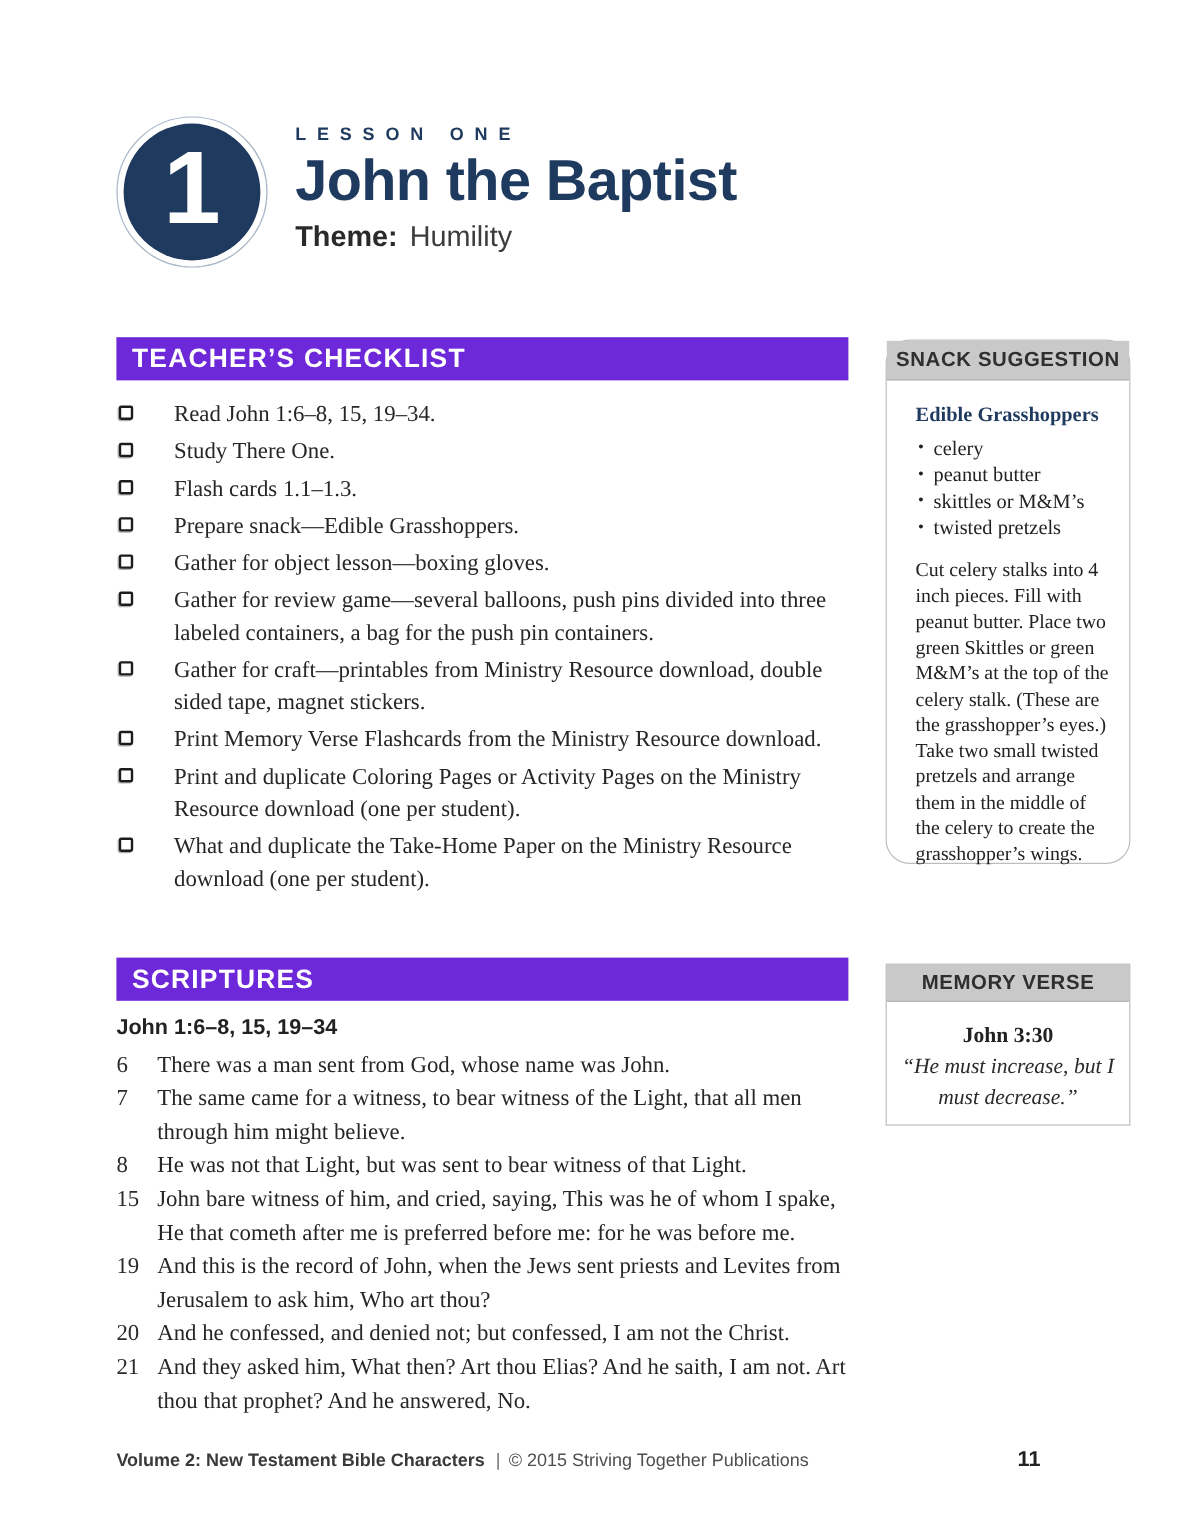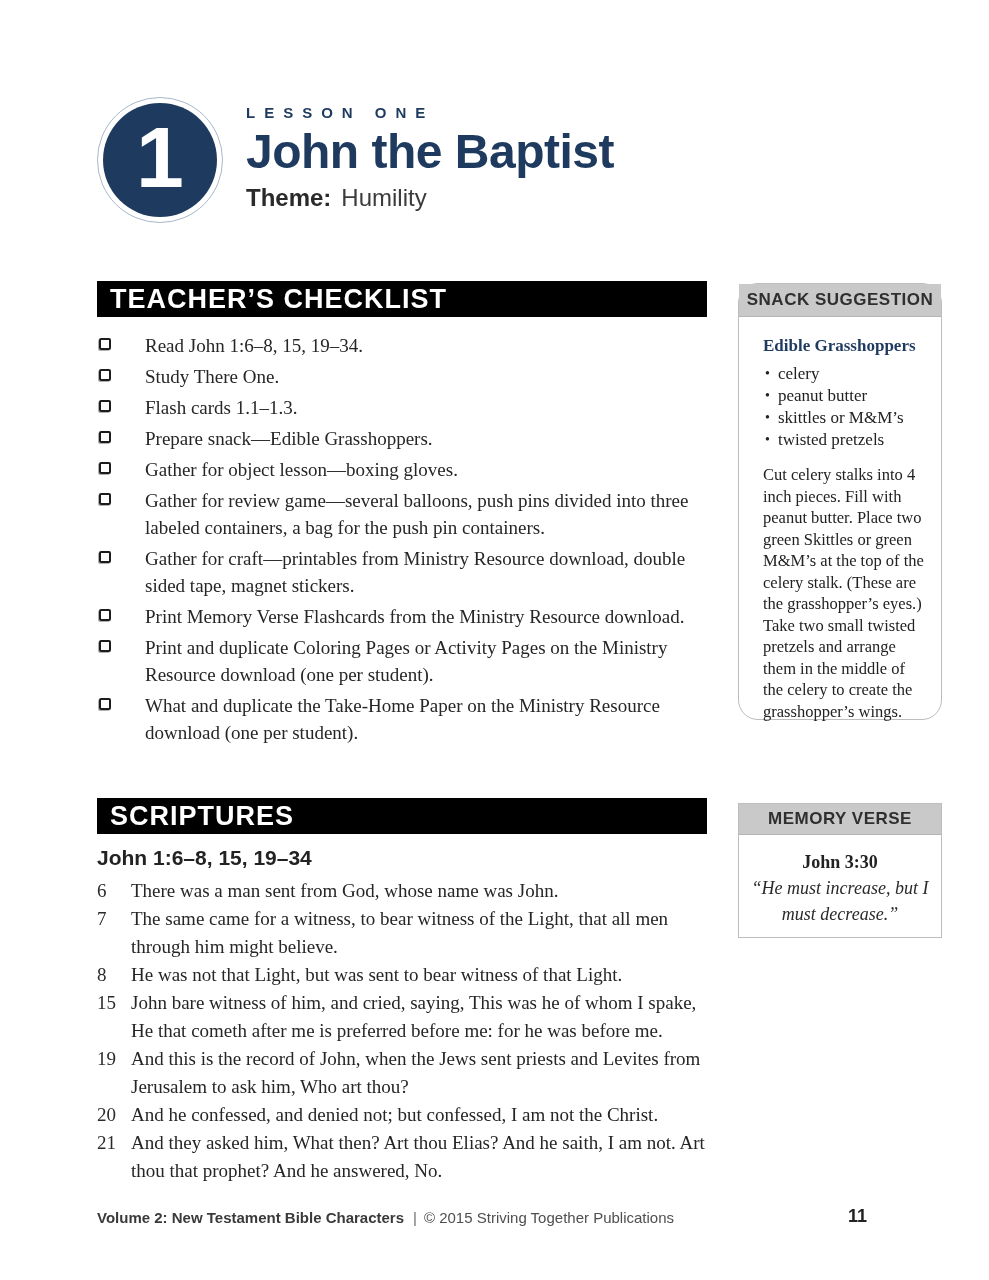--- a/index.html
+++ b/index.html
@@ -39,24 +39,24 @@
     font-family: "Liberation Sans", sans-serif;
     font-size: 24px; color: #3c3c3c;
   }
   .theme-label { font-weight: bold; color: #2a2a2a; margin-right: 10px; }
 
   
   .section { position: absolute; left: 97px; width: 610px; }
   .section-checklist { top: 281px; }
   .section-scriptures { top: 798px; }
   .section-bar {
-    height: 36px; background: #000000;
+    height: 36px; background: #6d28d9;
     display: flex; align-items: center; padding-left: 13px;
     font-family: "Liberation Sans", sans-serif;
-    font-weight: bold; font-size: 27px; color: #ffffff;
+    font-weight: bold; font-size: 22px; color: #ffffff;
     letter-spacing: 1px;
   }
 
   
   .checklist { list-style: none; margin-top: 15px; }
   .checklist li {
     position: relative; padding-left: 48px;
     font-size: 19px; line-height: 27px; margin-bottom: 4px;
     color: #262626;
   }
@@ -64,21 +64,21 @@
     position: absolute; left: 2px; top: 6px;
     width: 12px; height: 12px;
     border: 2px solid #1c1c1c; border-radius: 2px;
     box-shadow: -1px 1px 0 0 rgba(30,30,30,0.35);
   }
 
   
   .scripture-ref {
     margin-top: 12px;
     font-family: "Liberation Sans", sans-serif;
-    font-weight: bold; font-size: 21px; color: #222222;
+    font-weight: bold; font-size: 18px; color: #222222;
   }
   .verses { margin-top: 7px; }
   .verse-row { display: flex; }
   .vnum {
     width: 34px; flex: none;
     font-size: 19px; line-height: 28px; color: #2b2b2b;
   }
   .vtext { flex: 1; font-size: 19px; line-height: 28px; color: #262626; }
 
   

